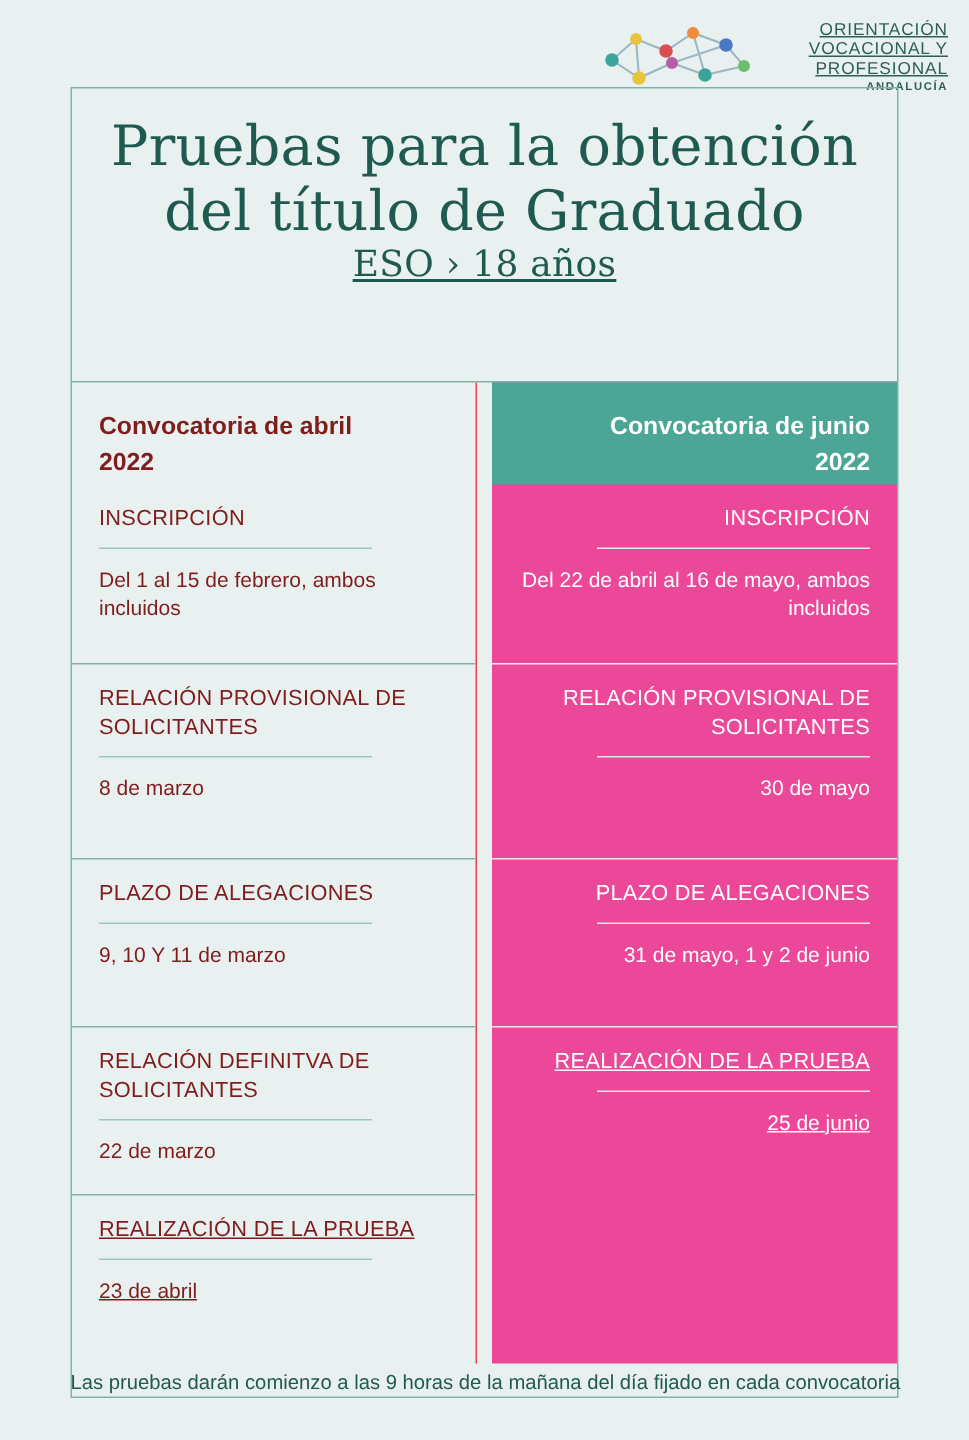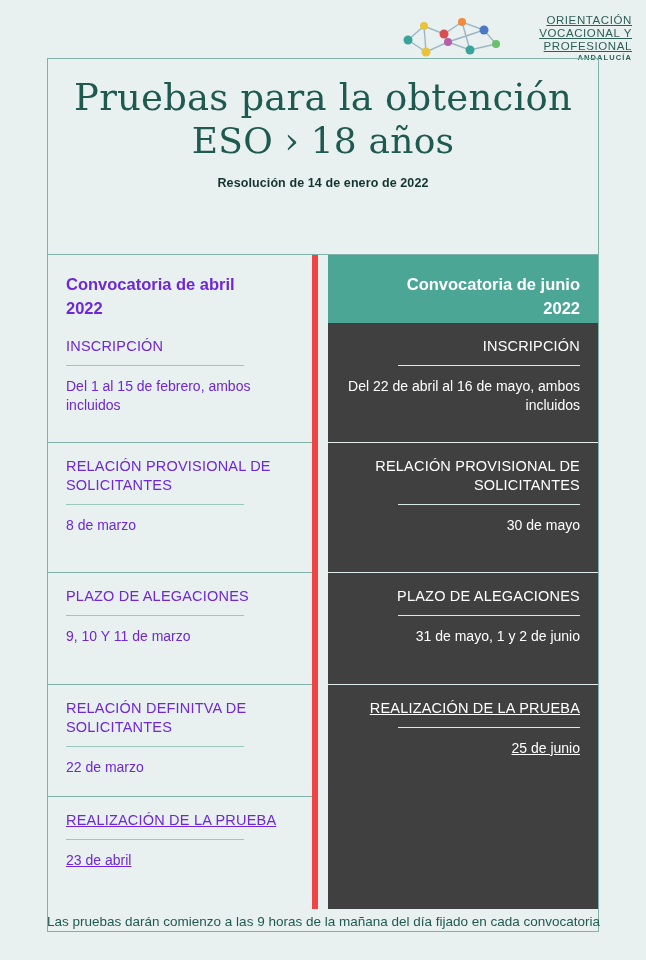--- a/index.html
+++ b/index.html
@@ -72,44 +72,44 @@
     border-bottom: 1px solid #7fb3a9;
     height: 196px;
   }
   .title-line {
     font-family: "DejaVu Serif", serif;
     font-size: 37px;
     line-height: 1.16;
     color: #1f5a50;
     letter-spacing: 0.2px;
   }
-  .title-line.l3 { font-size: 36px; }
+  .title-line.l3 { font-size: 24px; text-decoration: underline; }
   .subtitle {
     margin-top: 14px;
     font-size: 12.5px;
     font-weight: 700;
     color: #14352f;
     letter-spacing: 0.1px;
   }
 
   
   .cols {
     display: flex;
     width: 100%;
   }
   .col {
     width: 50%;
   }
   .col.left {
     background: transparent;
-    color: #6d28d9;
-    border-right: 6px solid #ef4444;
+    color: #7f1d1d;
+    border-right: 1px solid #ef4444;
   }
   .col.right {
-    background: #404040;
+    background: #ec4899;
     color: #ffffff;
     margin-left: 10px;
   }
   .col.right .cell { border-bottom: 1px solid #e4eeec; }
   .col.left .cell { border-bottom: 1px solid #7fb3a9; }
   .col .cell:last-child { border-bottom: none; text-decoration: underline; }
 
   .head {
     padding: 18px 18px 20px 18px;
     font-size: 16.5px;
@@ -192,22 +192,22 @@
       <div class="l2">VOCACIONAL Y</div>
       <div class="l3">PROFESIONAL</div>
       <div class="l4">ANDALUCÍA</div>
     </div>
   </div>
 
   <div class="frame">
 
     <div class="title-block">
       <div class="title-line l1">Pruebas para la obtención</div>
+      <div class="title-line l2">del título de Graduado</div>
       <div class="title-line l3">ESO › 18 años</div>
-      <div class="subtitle">Resolución de 14 de enero de 2022</div>
     </div>
 
     <div class="cols">
 
       <div class="col left">
         <div class="head">
           <div>Convocatoria de abril</div>
           <div>2022</div>
         </div>
 

